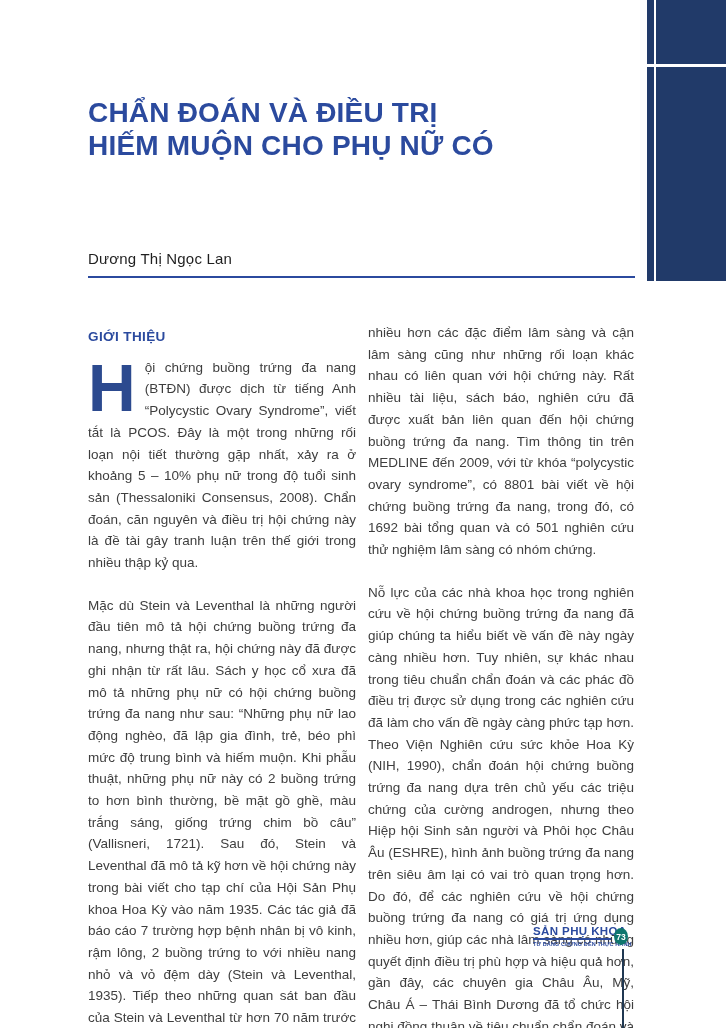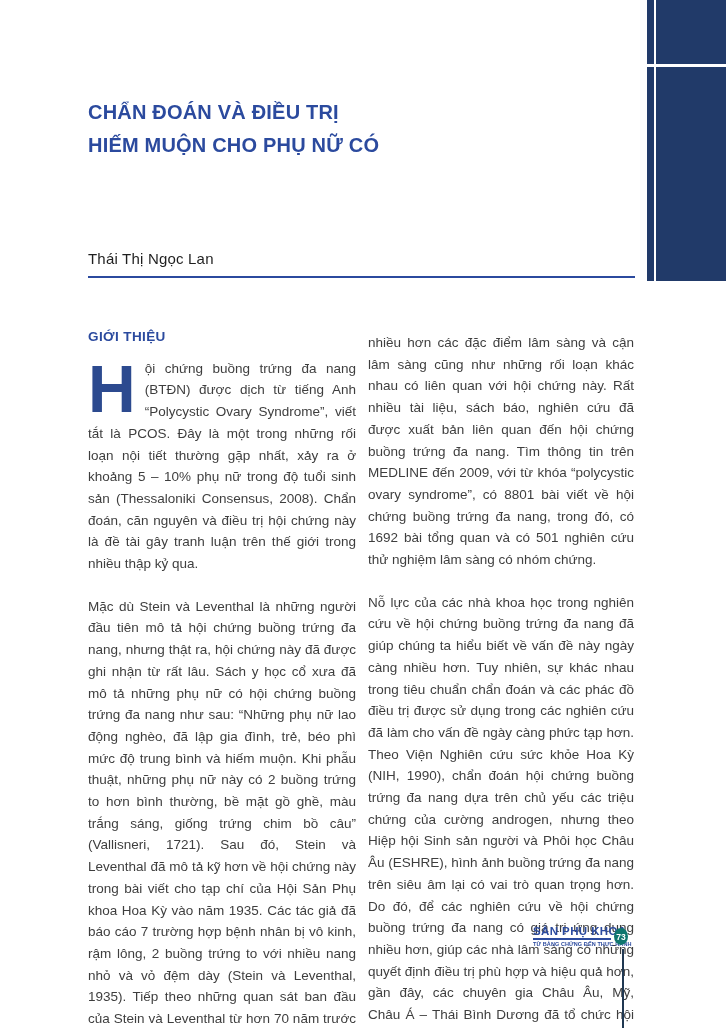--- a/index.html
+++ b/index.html
@@ -15,21 +15,21 @@
   
   .corner-block { position:absolute; top:0; right:0; width:79px; height:281px; }
   .corner-thin  { position:absolute; left:0; top:0; width:7px; height:100%; background:#213a69; }
   .corner-wide  { position:absolute; left:9px; top:0; right:0; height:100%; background:#213a69; }
   .corner-divider { position:absolute; left:0; top:64px; width:100%; height:3px; background:#ffffff; }
 
   
   .title {
     position:absolute; left:88px; top:96px; width:560px;
     margin:0; color:#2b4a9e; font-weight:700;
-    font-size:20px; line-height:33px; letter-spacing:0.2px;
+    font-size:28px; line-height:33px; letter-spacing:0.2px;
   }
   .title span { display:block; }
 
   
   .author {
     position:absolute; left:88px; top:250px;
     font-size:15px; color:#1f1f1f; letter-spacing:0.2px;
   }
   .author-rule {
     position:absolute; left:88px; top:276px; width:547px; height:2px;
@@ -39,21 +39,21 @@
   
   .col { position:absolute; top:326px; font-size:13.5px; line-height:21.7px;
          color:#3e3e3e; text-align:justify; }
   .col-left  { left:88px;  width:268px; }
   .col-right { left:368px; width:266px; top:322px; }
 
   .section-heading {
     font-size:13.5px; font-weight:700; color:#2b4a9e;
     letter-spacing:0.4px; margin:0 0 9px 0; text-align:left;
   }
-  .para { margin:10px 0 21px 0; }
+  .para { margin:0 0 21px 0; }
   .para:last-child { margin-bottom:0; }
 
   .dropcap {
     float:left;
     font-size:66px; line-height:53px; font-weight:700;
     color:#2c4a8f;
     padding:5px 9px 2px 0;
   }
 
   
@@ -81,21 +81,21 @@
     <div class="corner-thin"></div>
     <div class="corner-wide"></div>
     <div class="corner-divider"></div>
   </div>
 
   <h1 class="title">
     <span>CHẨN ĐOÁN VÀ ĐIỀU TRỊ</span>
     <span>HIẾM MUỘN CHO PHỤ NỮ CÓ</span>
   </h1>
 
-  <div class="author">Thái Thị Ngọc Lan</div>
+  <div class="author">Dương Thị Ngọc Lan</div>
   <div class="author-rule"></div>
 
   <div class="col col-left">
     <h2 class="section-heading">GIỚI THIỆU</h2>
     <p class="para"><span class="dropcap">H</span><span>ội chứng buồng trứng đa nang (BTĐN) được dịch từ tiếng Anh “Polycystic Ovary Syndrome”, viết tắt là PCOS. Đây là một trong những rối loạn nội tiết thường gặp nhất, xảy ra ở khoảng 5 – 10% phụ nữ trong độ tuổi sinh sản (Thessaloniki Consensus, 2008). Chẩn đoán, căn nguyên và điều trị hội chứng này là đề tài gây tranh luận trên thế giới trong nhiều thập kỷ qua.</span></p>
     <p class="para">Mặc dù Stein và Leventhal là những người đầu tiên mô tả hội chứng buồng trứng đa nang, nhưng thật ra, hội chứng này đã được ghi nhận từ rất lâu. Sách y học cổ xưa đã mô tả những phụ nữ có hội chứng buồng trứng đa nang như sau: “Những phụ nữ lao động nghèo, đã lập gia đình, trẻ, béo phì mức độ trung bình và hiếm muộn. Khi phẫu thuật, những phụ nữ này có 2 buồng trứng to hơn bình thường, bề mặt gồ ghề, màu trắng sáng, giống trứng chim bồ câu” (Vallisneri, 1721). Sau đó, Stein và Leventhal đã mô tả kỹ hơn về hội chứng này trong bài viết cho tạp chí của Hội Sản Phụ khoa Hoa Kỳ vào năm 1935. Các tác giả đã báo cáo 7 trường hợp bệnh nhân bị vô kinh, rậm lông, 2 buồng trứng to với nhiều nang nhỏ và vỏ đệm dày (Stein và Leventhal, 1935). Tiếp theo những quan sát ban đầu của Stein và Leventhal từ hơn 70 năm trước đây, các nhà khoa học ngày càng ghi nhận</p>
   </div>
 
   <div class="col col-right">
     <p class="para">nhiều hơn các đặc điểm lâm sàng và cận lâm sàng cũng như những rối loạn khác nhau có liên quan với hội chứng này. Rất nhiều tài liệu, sách báo, nghiên cứu đã được xuất bản liên quan đến hội chứng buồng trứng đa nang. Tìm thông tin trên MEDLINE đến 2009, với từ khóa “polycystic ovary syndrome”, có 8801 bài viết về hội chứng buồng trứng đa nang, trong đó, có 1692 bài tổng quan và có 501 nghiên cứu thử nghiệm lâm sàng có nhóm chứng.</p>

